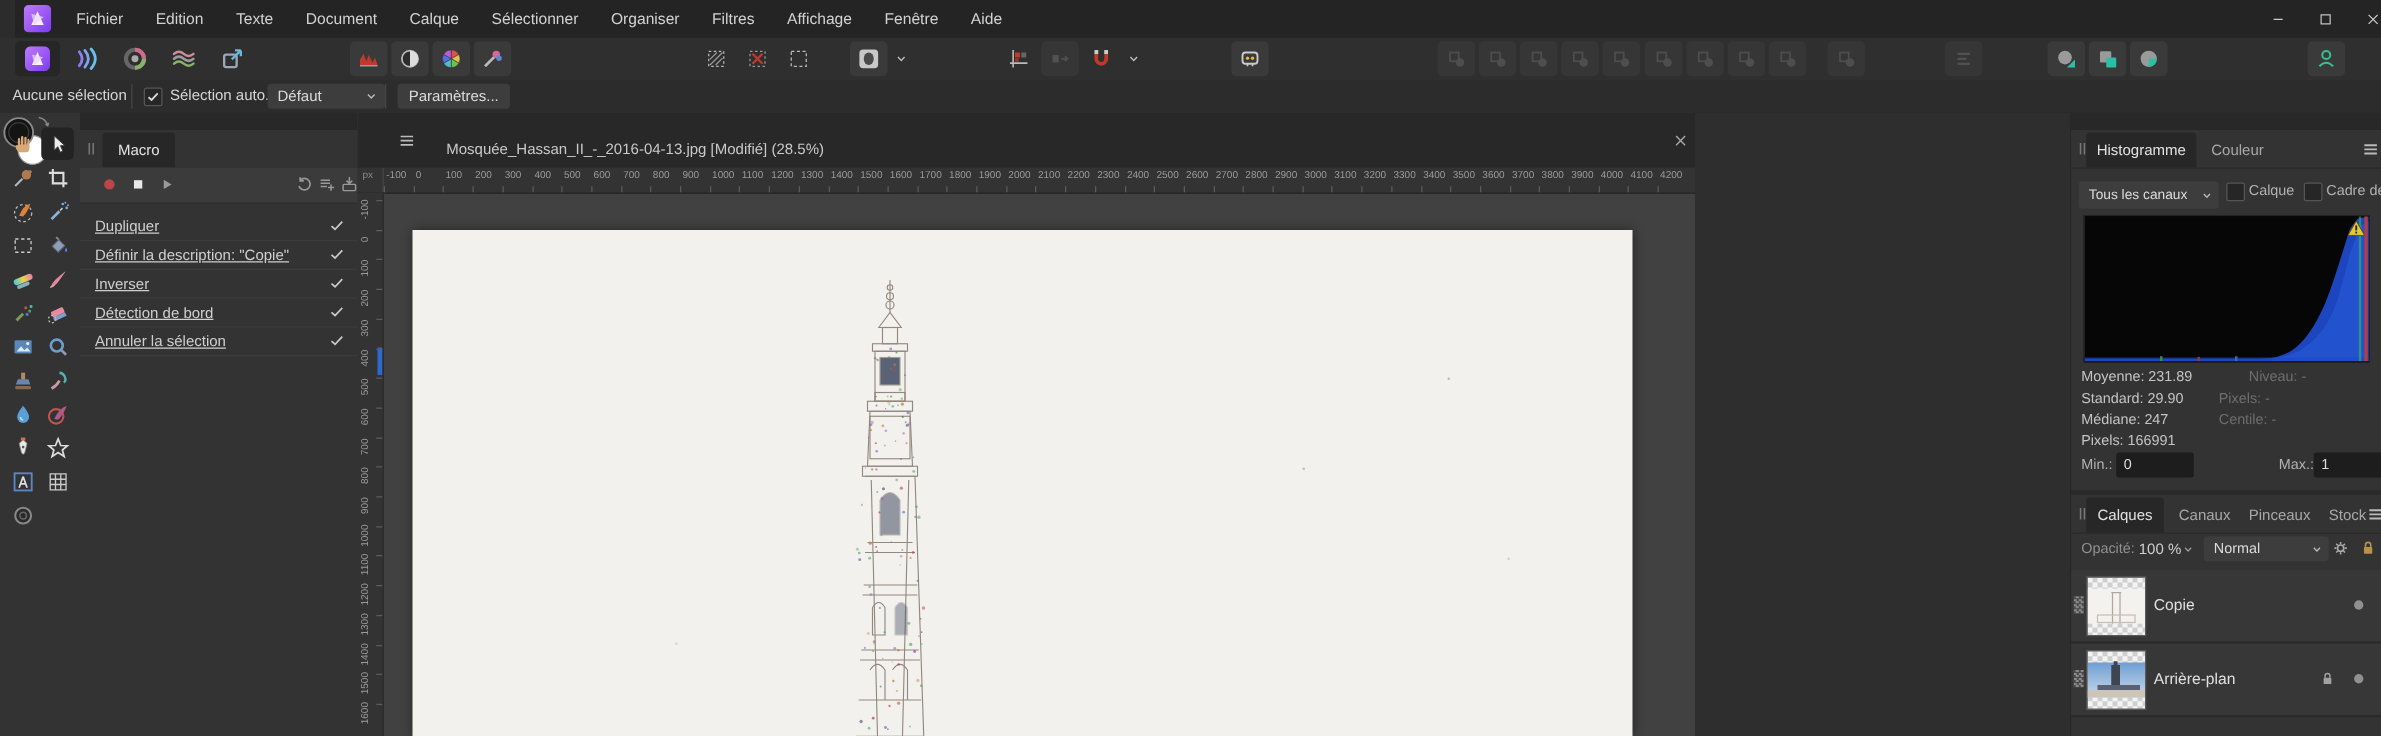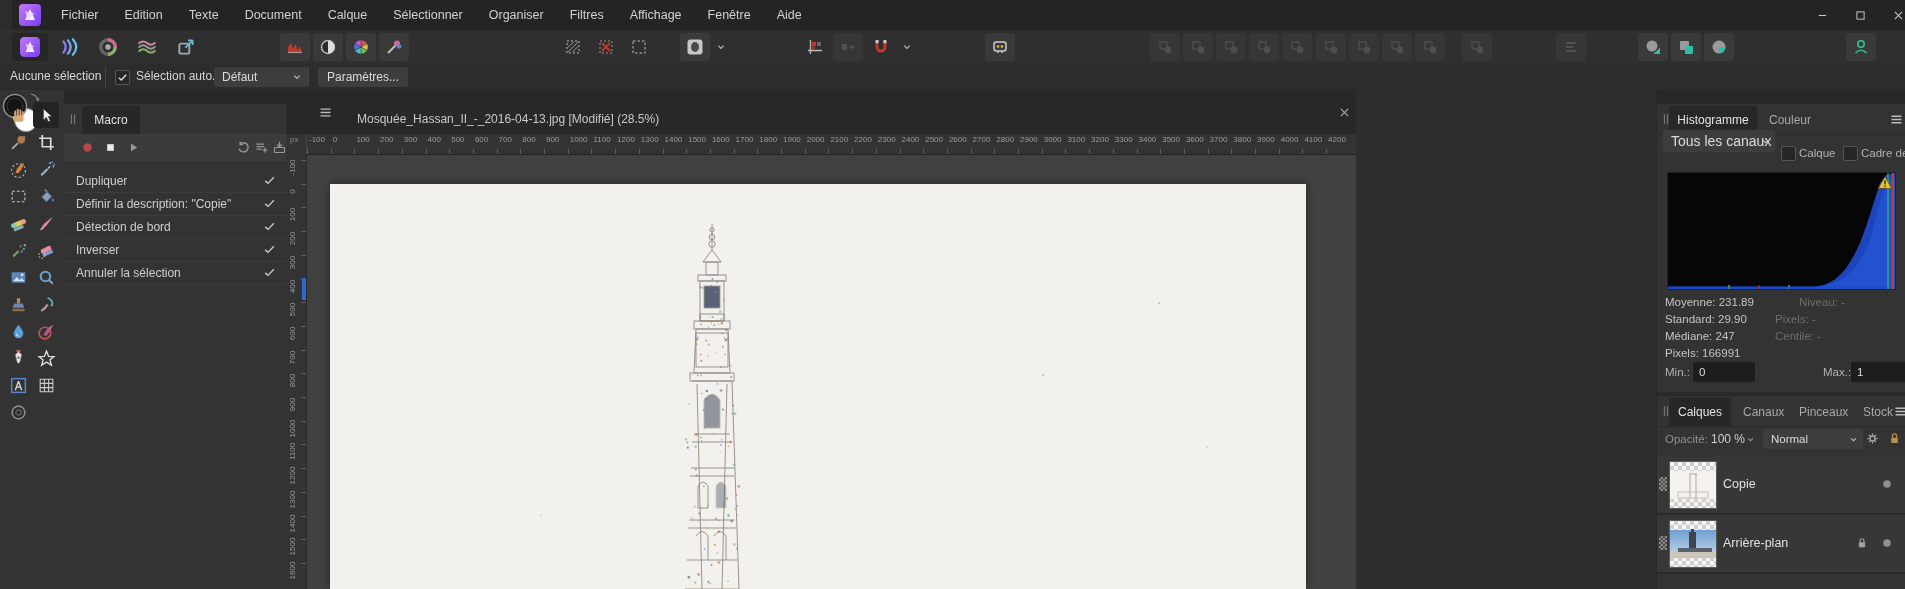--- a/index.html
+++ b/index.html
@@ -32,21 +32,21 @@
   .tool-slot{position:absolute;width:26px;height:26px;border-radius:4px;display:flex;align-items:center;justify-content:center;}
   .tool-sel{background:#232323;}
   
   .macro{position:absolute;left:64px;top:0;width:222px;height:499px;background:#333;border-right:1px solid #262626;}
   .panel-topstrip{position:absolute;left:0;top:0;width:100%;height:14px;background:#282828;}
   .tabrow{position:absolute;left:0;top:14px;width:100%;height:30px;background:#333;border-bottom:1px solid #2a2a2a;}
   .tab-active{position:absolute;top:2px;height:28px;background:#272727;border-radius:3px 3px 0 0;display:flex;align-items:center;justify-content:center;color:#e2e2e2;}
   .tab-plain{position:absolute;top:2px;height:28px;display:flex;align-items:center;color:#a8a8a8;}
   .transport{position:absolute;left:0;top:44px;width:100%;height:28px;background:#3b3b3b;border-bottom:1px solid #2c2c2c;display:block;}
   .macro-items{position:absolute;left:0;top:80px;width:100%;}
-  .macro-item{position:relative;height:22px;line-height:22px;border-bottom:1px solid #3c3c3c;color:#cfcfcf;padding-left:12px;}
+  .macro-item{position:relative;height:22px;line-height:22px;border-bottom:1px solid #3c3c3c;color:#cfcfcf;padding-left:12px;text-decoration:underline;}
   .macro-check{position:absolute;right:10px;top:4px;}
   
   .docarea{position:absolute;left:286px;top:0;width:1070px;height:499px;background:#414141;}
   .tabbar{position:absolute;left:0;top:0;width:100%;height:44px;background:#282828;border-bottom:1px solid #222;}
   .doc-title{position:absolute;left:71px;top:22px;color:#c9c9c9;white-space:nowrap;}
   .hruler{position:absolute;left:0;top:44px;width:100%;height:20px;background:#333;border-bottom:1px solid #242424;overflow:hidden;}
   .ruler-num{position:absolute;top:1px;font-size:8px;color:#9b9b9b;}
   .htick{position:absolute;bottom:0;width:1px;height:5px;background:#5c5c5c;}
   .vruler{position:absolute;left:0;top:64px;width:20px;height:435px;background:#333;border-right:1px solid #2a2a2a;overflow:hidden;}
   .vnum{position:absolute;left:-7px;font-size:8px;color:#9b9b9b;transform:rotate(-90deg);width:26px;text-align:center;}
@@ -586,26 +586,26 @@
           <div class="macro-item"><span>Dupliquer</span><div class="macro-check">
               <svg class="ic" width="13" height="13" viewBox="0 0 18 18">
                 <path d="M3 9.5 L7 13 L15 4.5" fill="none" stroke="#c8c8c8" stroke-width="1.9"></path>
               </svg>
             </div></div>
           <div class="macro-item"><span>Définir la description: "Copie"</span><div class="macro-check">
               <svg class="ic" width="13" height="13" viewBox="0 0 18 18">
                 <path d="M3 9.5 L7 13 L15 4.5" fill="none" stroke="#c8c8c8" stroke-width="1.9"></path>
               </svg>
             </div></div>
-          <div class="macro-item"><span>Détection de bord</span><div class="macro-check">
+          <div class="macro-item"><span>Inverser</span><div class="macro-check">
               <svg class="ic" width="13" height="13" viewBox="0 0 18 18">
                 <path d="M3 9.5 L7 13 L15 4.5" fill="none" stroke="#c8c8c8" stroke-width="1.9"></path>
               </svg>
             </div></div>
-          <div class="macro-item"><span>Inverser</span><div class="macro-check">
+          <div class="macro-item"><span>Détection de bord</span><div class="macro-check">
               <svg class="ic" width="13" height="13" viewBox="0 0 18 18">
                 <path d="M3 9.5 L7 13 L15 4.5" fill="none" stroke="#c8c8c8" stroke-width="1.9"></path>
               </svg>
             </div></div>
           <div class="macro-item"><span>Annuler la sélection</span><div class="macro-check">
               <svg class="ic" width="13" height="13" viewBox="0 0 18 18">
                 <path d="M3 9.5 L7 13 L15 4.5" fill="none" stroke="#c8c8c8" stroke-width="1.9"></path>
               </svg>
             </div></div>
         </div>
@@ -908,21 +908,21 @@
             <path d="M7 3 v12 M11 3 v12" stroke="#777" stroke-width="1.6"></path>
           </svg>
         <div class="tab-active" style="left:12px;width:88px">Histogramme</div>
         <div class="tab-plain" style="left:112px">Couleur</div>
         <svg class="ic abs" style="left:232px;top:8px" width="15" height="15" viewBox="0 0 18 18">
             <path d="M3 5 h12 M3 9 h12 M3 13 h12" stroke="#bbb" stroke-width="1.8"></path>
           </svg>
       </div>
 
       <div>
-        <div class="dropdown" style="left:6px;top:40px;width:104px;height:22px;padding-left:8px;font-size:14px">
+        <div class="dropdown" style="left:6px;top:55px;width:104px;height:22px;padding-left:8px;font-size:11px">
           <span>Tous les canaux</span>
           <svg class="ic" style="position:absolute;right:4px" width="11" height="11" viewBox="0 0 18 18">
               <path d="M5 7 L9 11 L13 7" stroke="#bbb" stroke-width="1.8" fill="none"></path>
             </svg>
         </div>
         <div class="checkbox" style="left:124px;top:56px"></div>
         <span class="abs small-label" style="left:142px;top:57px">Calque</span>
         <div class="checkbox" style="left:186px;top:56px"></div>
         <span class="abs small-label" style="left:204px;top:57px;width:46px;overflow:hidden;white-space:nowrap">Cadre de sélec</span>
       </div>

